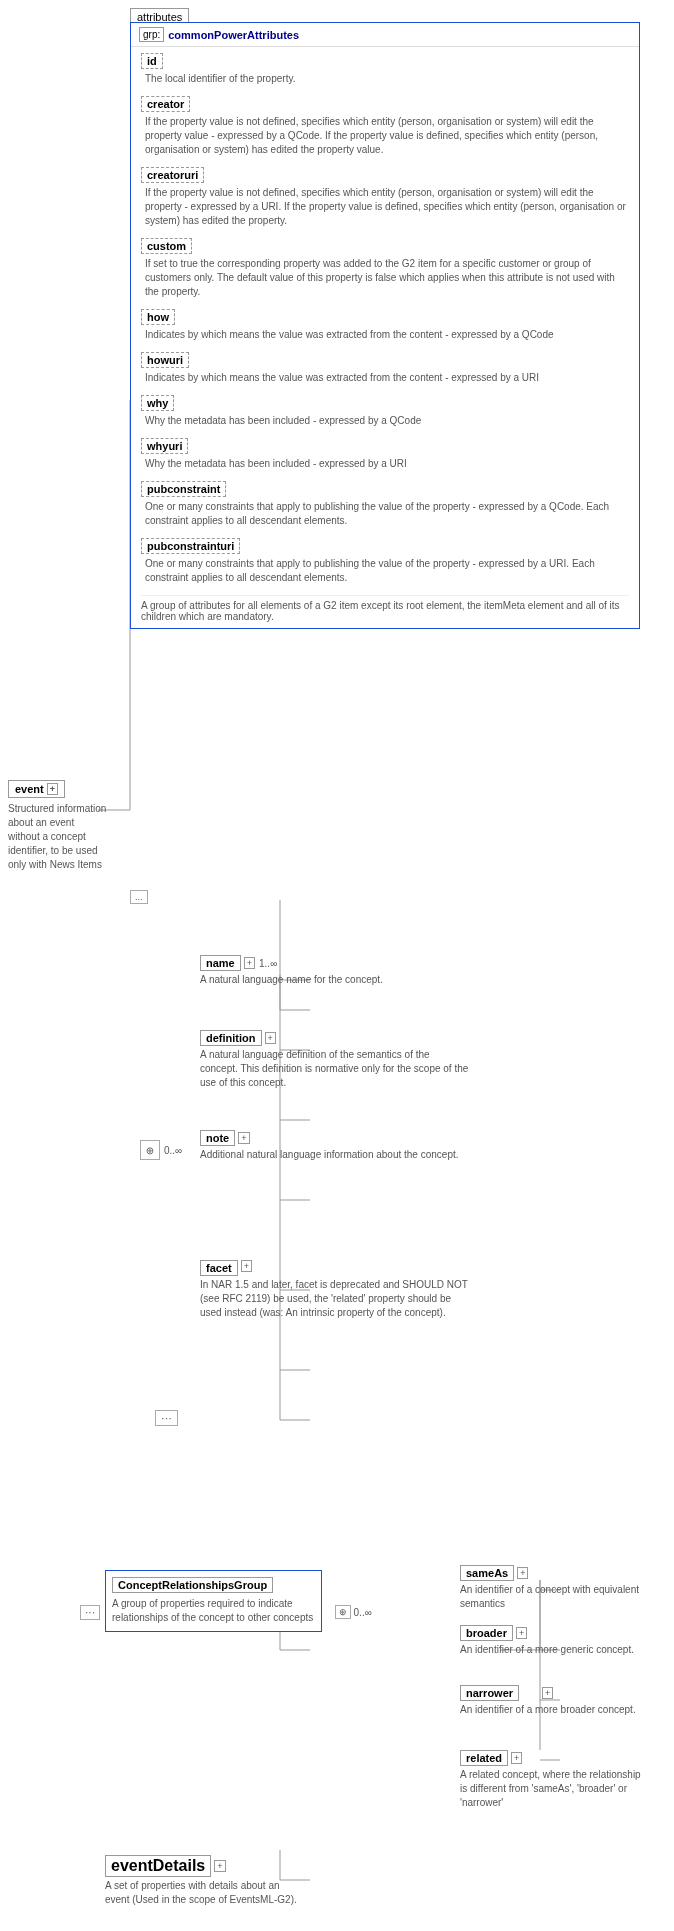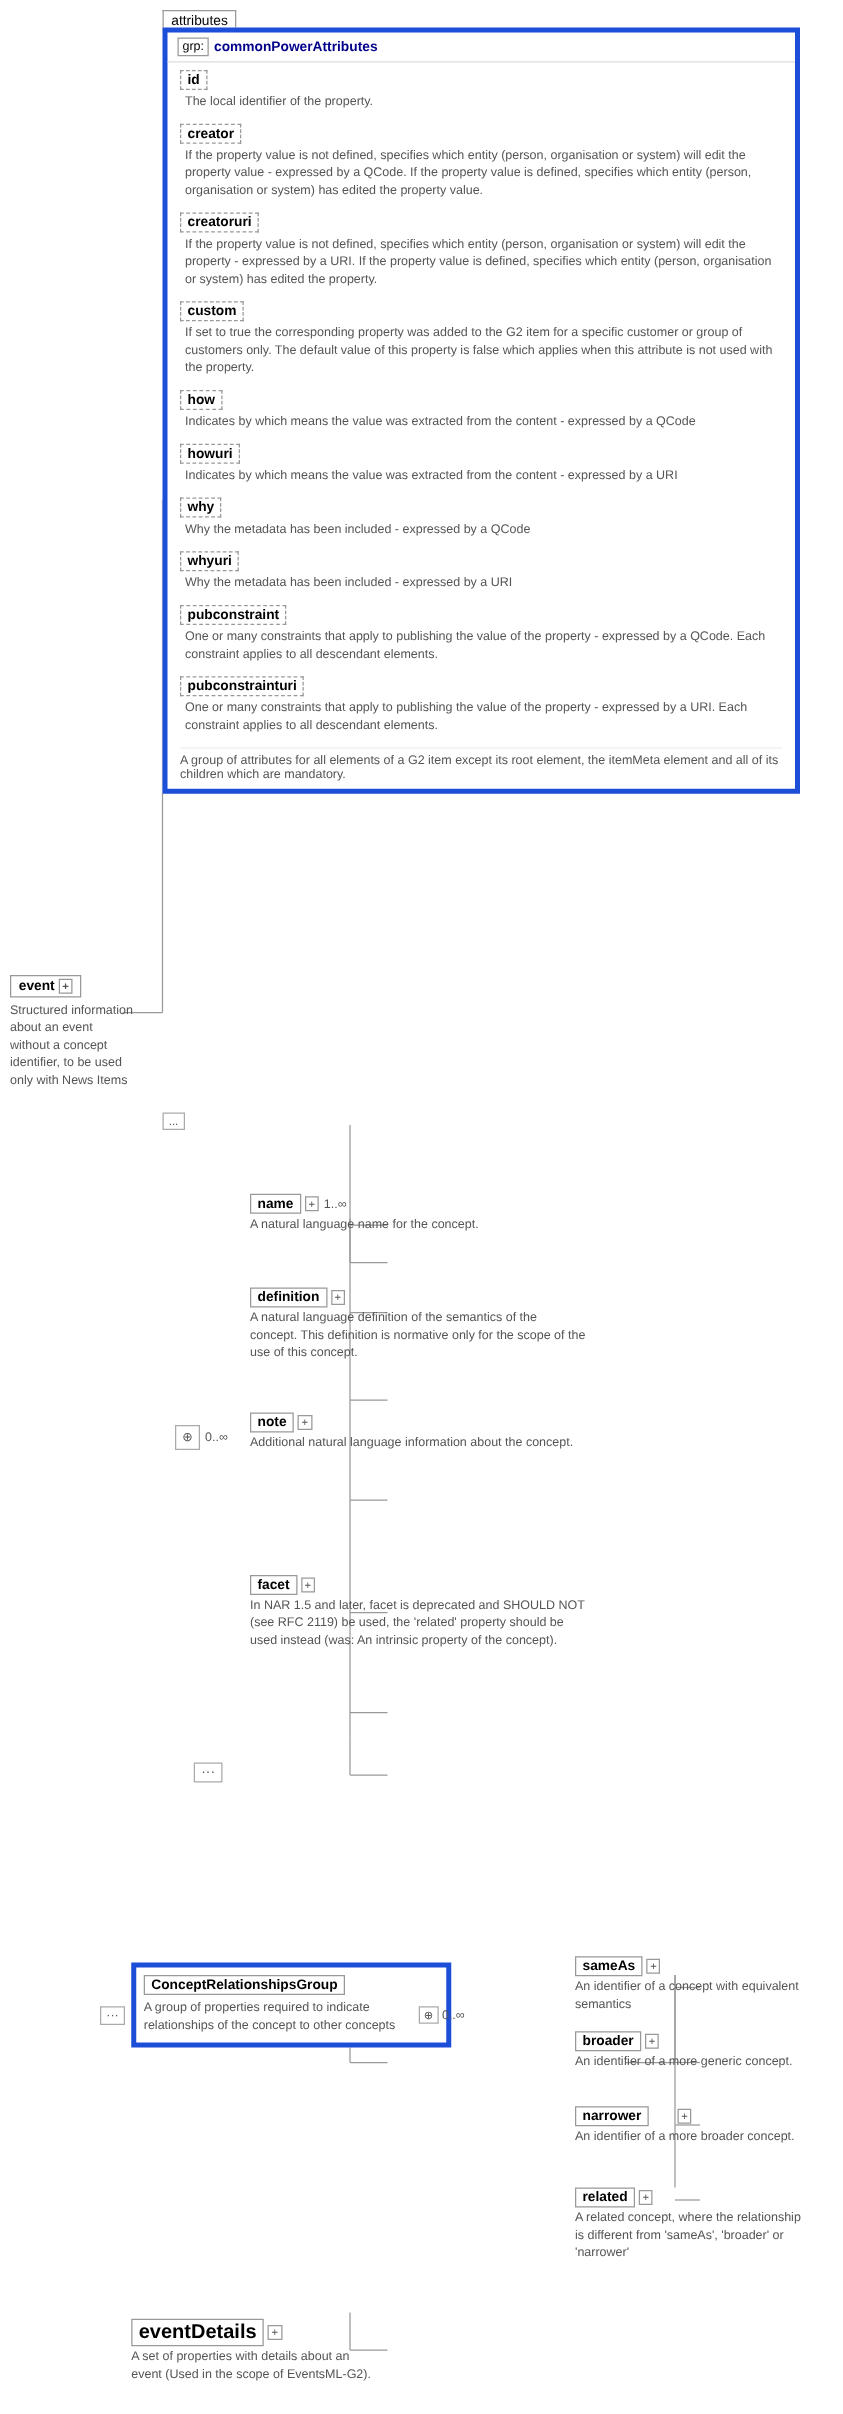--- a/index.html
+++ b/index.html
@@ -138,21 +138,21 @@
     <line x1="540" y1="1760" x2="560" y2="1760" stroke="#999" stroke-width="1"></line>
 
     <line x1="280" y1="1850" x2="280" y2="1880" stroke="#999" stroke-width="1"></line>
     <line x1="280" y1="1880" x2="310" y2="1880" stroke="#999" stroke-width="1"></line>
   </svg>
 
   <div class="tab-attributes">
     <span>attributes</span>
   </div>
 
-  <div style="position:absolute; top:22px; left:130px; width:510px; border:4px solid #1d4ed8; background:#fff;">
+  <div style="position:absolute; top:22px; left:130px; width:510px; border:1px solid #1d4ed8; background:#fff;">
 
     <div class="grp-header">
       <div style="border:1px solid #999; padding:1px 3px; font-size:10px; margin-right:4px;">grp:</div>
       <span class="grp-name">commonPowerAttributes</span>
     </div>
 
     <div class="attr-item">
       <div class="attr-name-box">id</div>
       <div class="attr-desc">The local identifier of the property.</div>
     </div>
@@ -243,32 +243,32 @@
 
   <div style="position:absolute; top:1130px; left:200px; width:270px;">
     <div style="display:flex; align-items:center; margin-bottom:2px;">
       <div style="border:1px solid #999; padding:1px 5px; font-weight:bold; font-size:11px;">note</div>
       <span style="border:1px solid #999; padding:0 2px; font-size:9px; margin-left:3px; color:#555;">+</span>
     </div>
     <div style="font-size:10px; color:#555; line-height:1.4;">Additional natural language information about the concept.</div>
   </div>
 
   <div style="position:absolute; top:1260px; left:200px; width:270px;">
-    <div style="display:flex; align-items:center; margin-bottom:2px;">
+    <div style="display:flex; align-items:flex-start; margin-bottom:2px;">
       <div style="border:1px solid #999; padding:1px 5px; font-weight:bold; font-size:11px;">facet</div>
       <span style="border:1px solid #999; padding:0 2px; font-size:9px; margin-left:3px; color:#555;">+</span>
     </div>
     <div style="font-size:10px; color:#555; line-height:1.4;">In NAR 1.5 and later, facet is deprecated and SHOULD NOT (see RFC 2119) be used, the 'related' property should be used instead (was: An intrinsic property of the concept).</div>
   </div>
 
   <div style="position:absolute; top:1410px; left:155px; display:flex; align-items:center; gap:4px;">
     <div style="border:1px solid #aaa; padding:1px 5px; font-size:11px; color:#555;">···</div>
   </div>
 
-  <div style="position:absolute; top:1570px; left:105px; width:256px; border:4px solid #1d4ed8; background:#fff; padding:6px;">
+  <div style="position:absolute; top:1570px; left:105px; width:217px; border:1px solid #1d4ed8; background:#fff; padding:6px;">
     <div style="display:flex; align-items:center; margin-bottom:4px;">
       <div style="border:1px solid #999; padding:1px 5px; font-weight:bold; font-size:11px;">ConceptRelationshipsGroup</div>
     </div>
     <div style="font-size:10px; color:#555; line-height:1.4;">A group of properties required to indicate relationships of the concept to other concepts</div>
   </div>
 
   <div style="position:absolute; top:1605px; left:80px; display:flex; align-items:center; gap:3px;">
     <div style="border:1px solid #aaa; padding:1px 4px; font-size:10px; color:#555;">···</div>
   </div>
 

